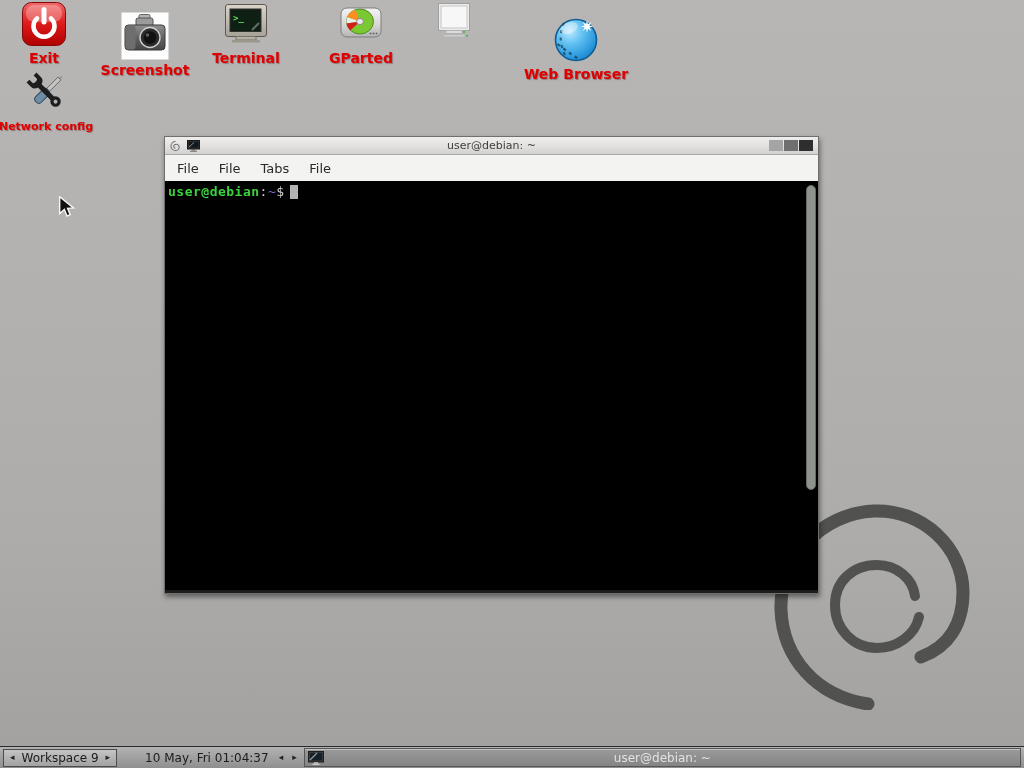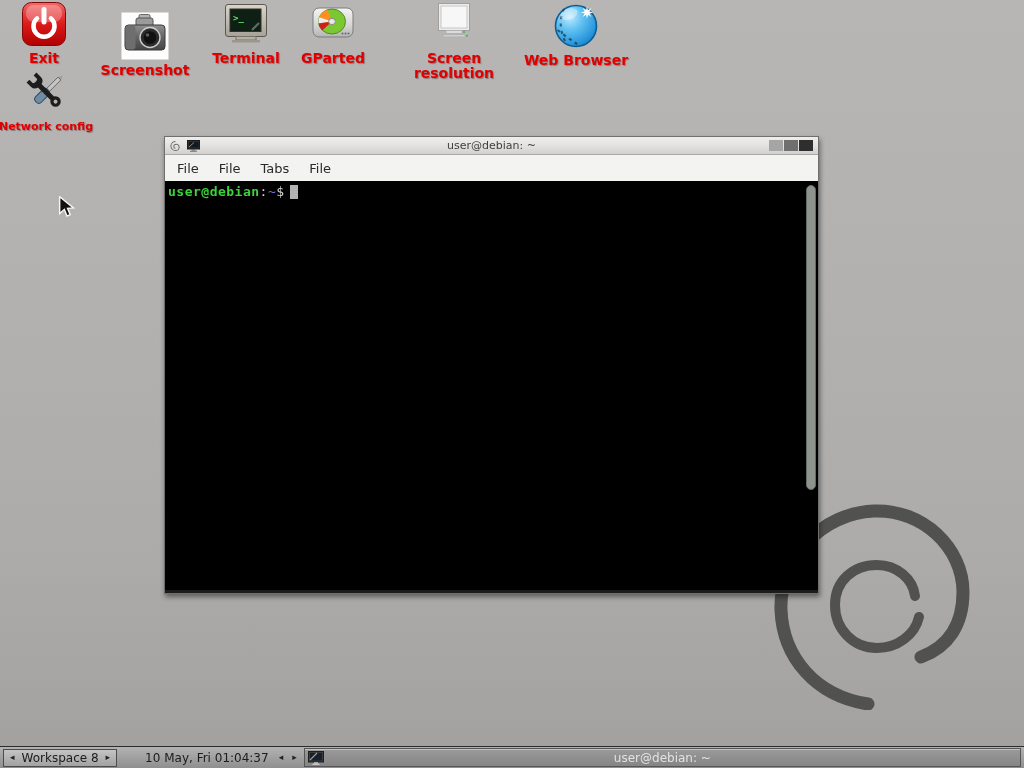--- a/index.html
+++ b/index.html
@@ -163,21 +163,21 @@
     <rect x="3.5" y="4.5" width="41" height="32" rx="2.5" fill="url(#gCrt)" stroke="#5c584e"></rect>
     <rect x="8" y="9" width="31" height="22.5" fill="#0e2014" stroke="#33312c"></rect>
     <text x="11" y="21" font-family="DejaVu Sans Mono, monospace" font-size="9" font-weight="bold" fill="#5fe85f">&gt;_</text>
     <line x1="30" y1="30" x2="37" y2="23" stroke="rgba(255,255,255,0.35)" stroke-width="2"></line>
     <rect x="14" y="36.5" width="20" height="3.5" fill="#b4b0a4" stroke="#77736a"></rect>
     <rect x="10" y="40" width="28" height="2.5" fill="#9b978c"></rect>
   </svg>
   <span class="lbl">Terminal</span>
 </div>
 
-<div class="dicon" style="left:268px; top:0;">
+<div class="dicon" style="left:296px; top:0;">
   <svg class="ic" viewBox="0 0 48 48">
     <defs>
       <linearGradient id="gDrive" x1="0" y1="0" x2="0" y2="1">
         <stop offset="0" stop-color="#f4f4f4"></stop>
           <stop offset="0.6" stop-color="#d5d5d5"></stop>
           <stop offset="1" stop-color="#b4b4b4"></stop>
       </linearGradient>
     </defs>
     <rect x="4" y="8" width="40" height="29" rx="6" fill="url(#gDrive)" stroke="#7c7c7c"></rect>
     <ellipse cx="23" cy="21.5" rx="13.5" ry="12.5" fill="#7cc832" stroke="#4e8c1e"></ellipse>
@@ -194,24 +194,23 @@
 
 <div class="dicon" style="left:389px; top:0;">
   <svg class="ic" viewBox="0 0 48 48">
     <rect x="8.5" y="3.5" width="31" height="27" fill="#ececec" stroke="#9f9f9f"></rect>
     <rect x="11" y="6" width="26" height="22" fill="#f7f7f7" stroke="#c6c6c6"></rect>
     <rect x="16" y="30.5" width="16" height="3" fill="#dcdcdc" stroke="#b2b2b2"></rect>
     <rect x="13" y="34.5" width="22" height="2.5" fill="#cfcfcf" stroke="#b2b2b2"></rect>
     <circle cx="34" cy="32" r="1" fill="#3db53d"></circle>
     <circle cx="37" cy="35.7" r="1" fill="#3db53d"></circle>
   </svg>
-  <span class="lbl">Screen resolution</span>
-</div>
-
-<div class="dicon" style="left:511px; top:2px;">
+</div>
+
+<div class="dicon" style="left:511px; top:16px;">
   <svg class="ic" viewBox="0 0 48 48">
     <defs>
       <radialGradient id="gGlobe" cx="0.35" cy="0.28" r="0.9">
         <stop offset="0" stop-color="#c2eaff"></stop>
           <stop offset="0.35" stop-color="#62c2f2"></stop>
         <stop offset="0.75" stop-color="#2794da"></stop>
           <stop offset="1" stop-color="#0f6aa6"></stop>
       </radialGradient>
     </defs>
     <circle cx="24" cy="24" r="20.5" fill="url(#gGlobe)" stroke="#0d5c92" stroke-width="1.6"></circle>
@@ -286,21 +285,21 @@
   <div class="win-bottom"></div>
 </div>
 
 <svg class="mousecursor" width="18" height="22" viewBox="0 0 12 15">
   <path d="M1 0.5 L1 12 L4.2 9.2 L6 13.6 L8.2 12.7 L6.4 8.4 L10.4 8.1 Z" fill="#111" stroke="#f4f4f4" stroke-width="1"></path>
 </svg>
 
 <div class="taskbar">
   <div class="ws-switch">
     <span class="arrowglyph">◂</span>
-    <span>Workspace 8</span>
+    <span>Workspace 9</span>
     <span class="arrowglyph">▸</span>
   </div>
   <span class="clock">10 May, Fri 01:04:37</span>
   <div class="pager-arrows">
     <span class="arrowglyph">◂</span>
     <span class="arrowglyph">▸</span>
   </div>
   <div class="taskbtn">
     <span class="ticon">
       <svg width="16" height="14" viewBox="0 0 16 14">

